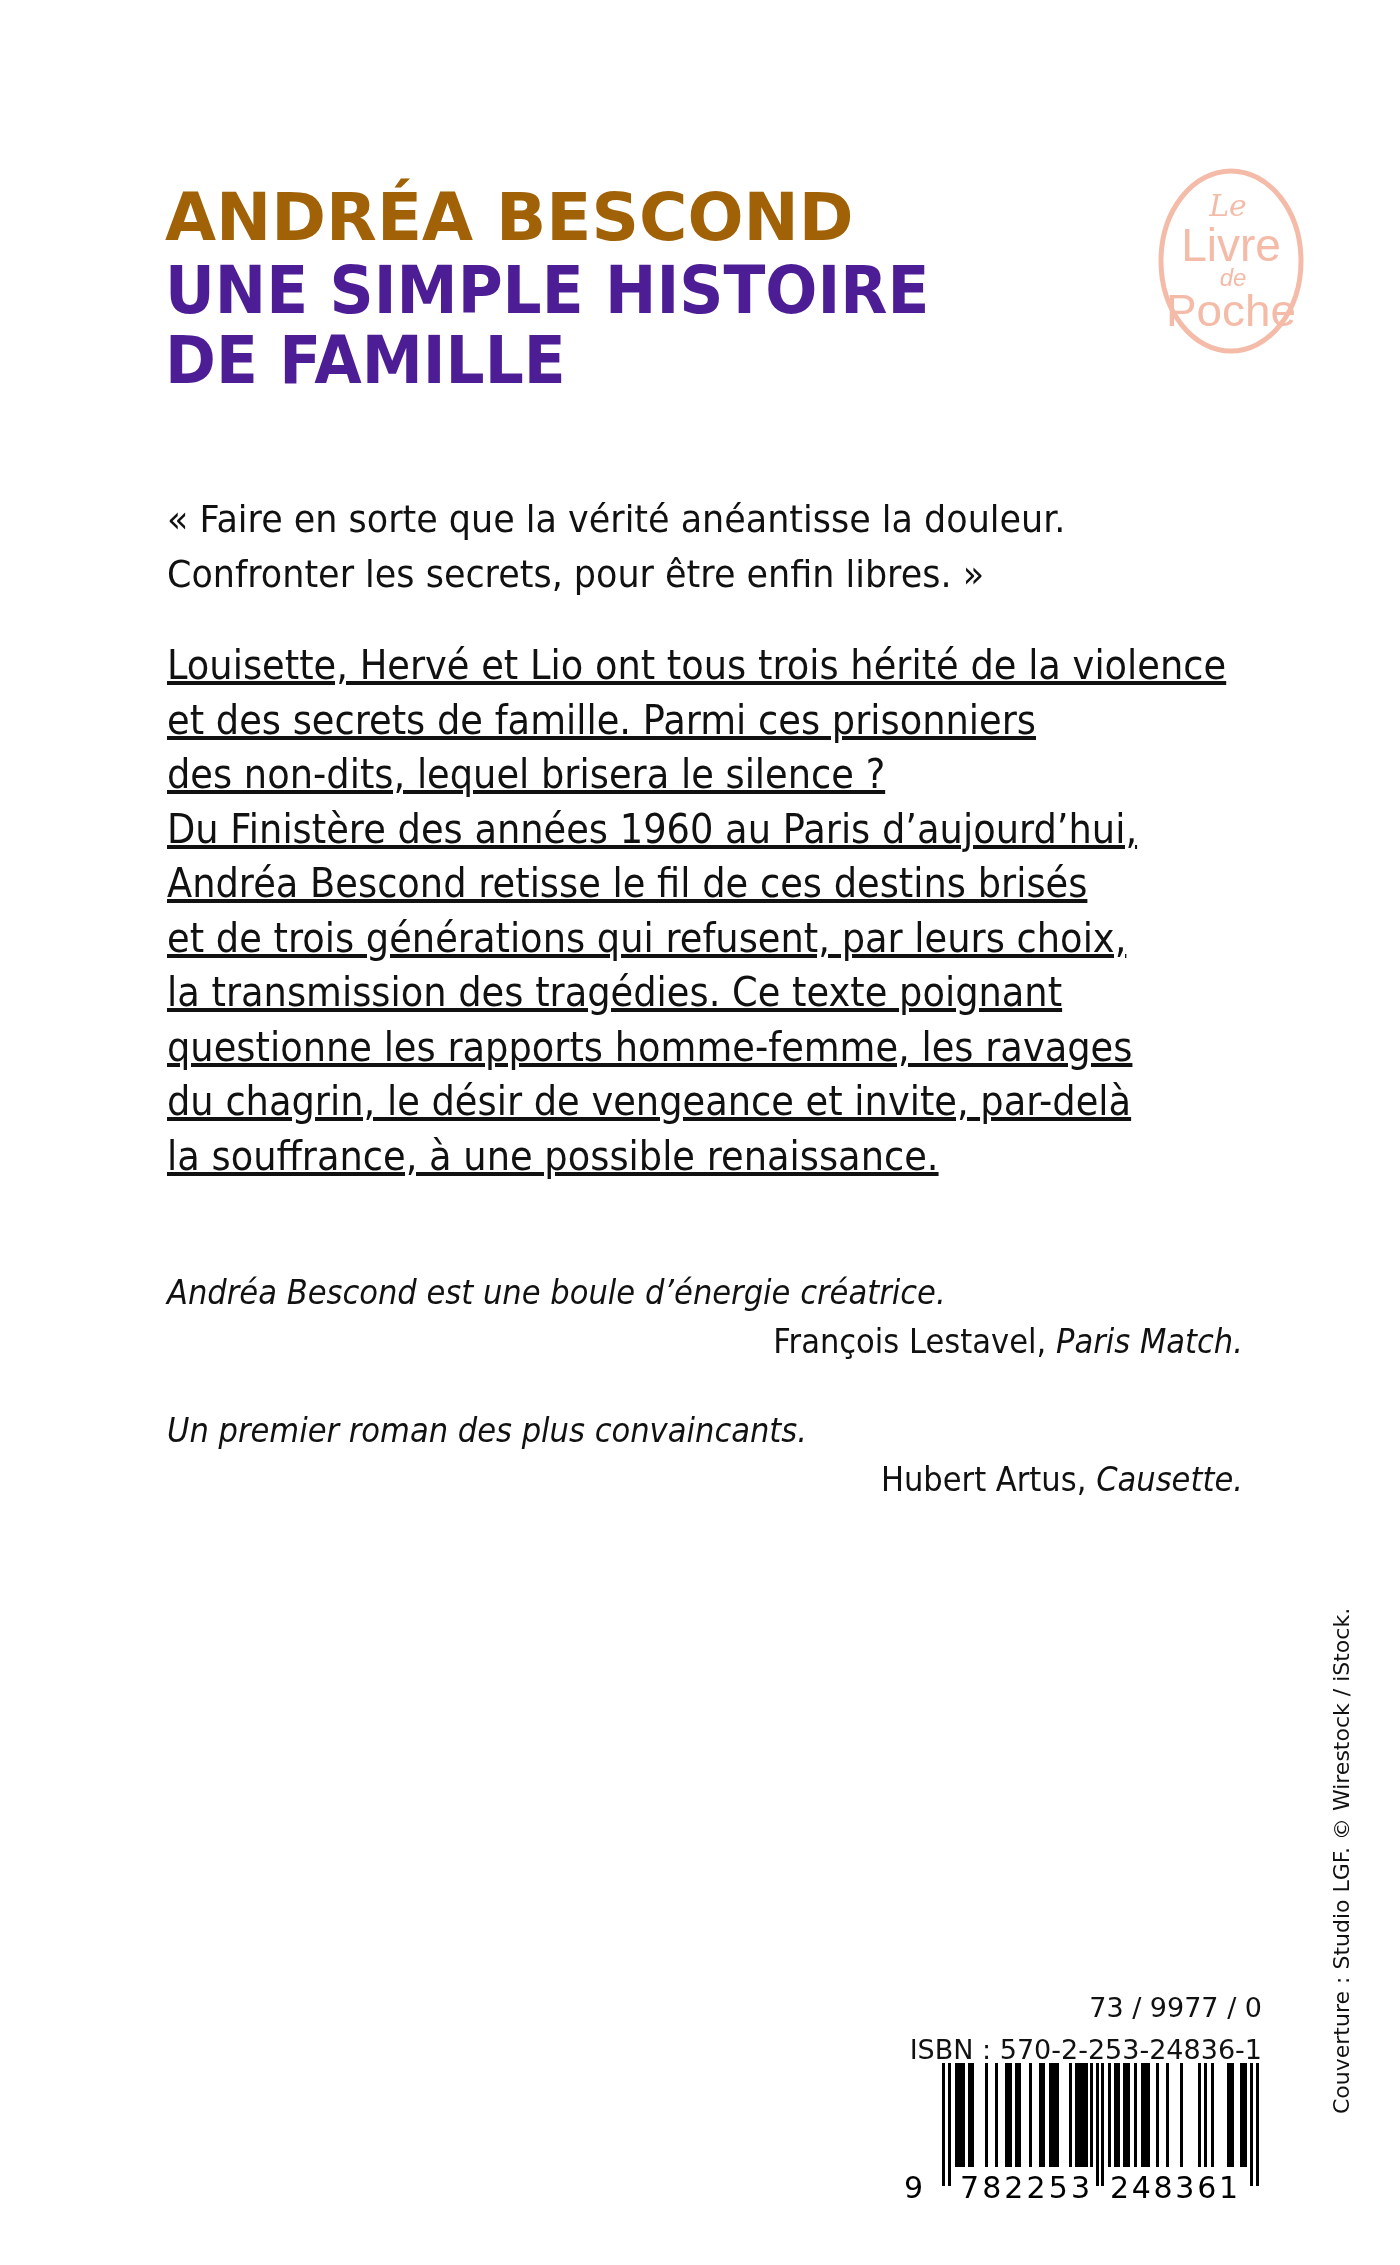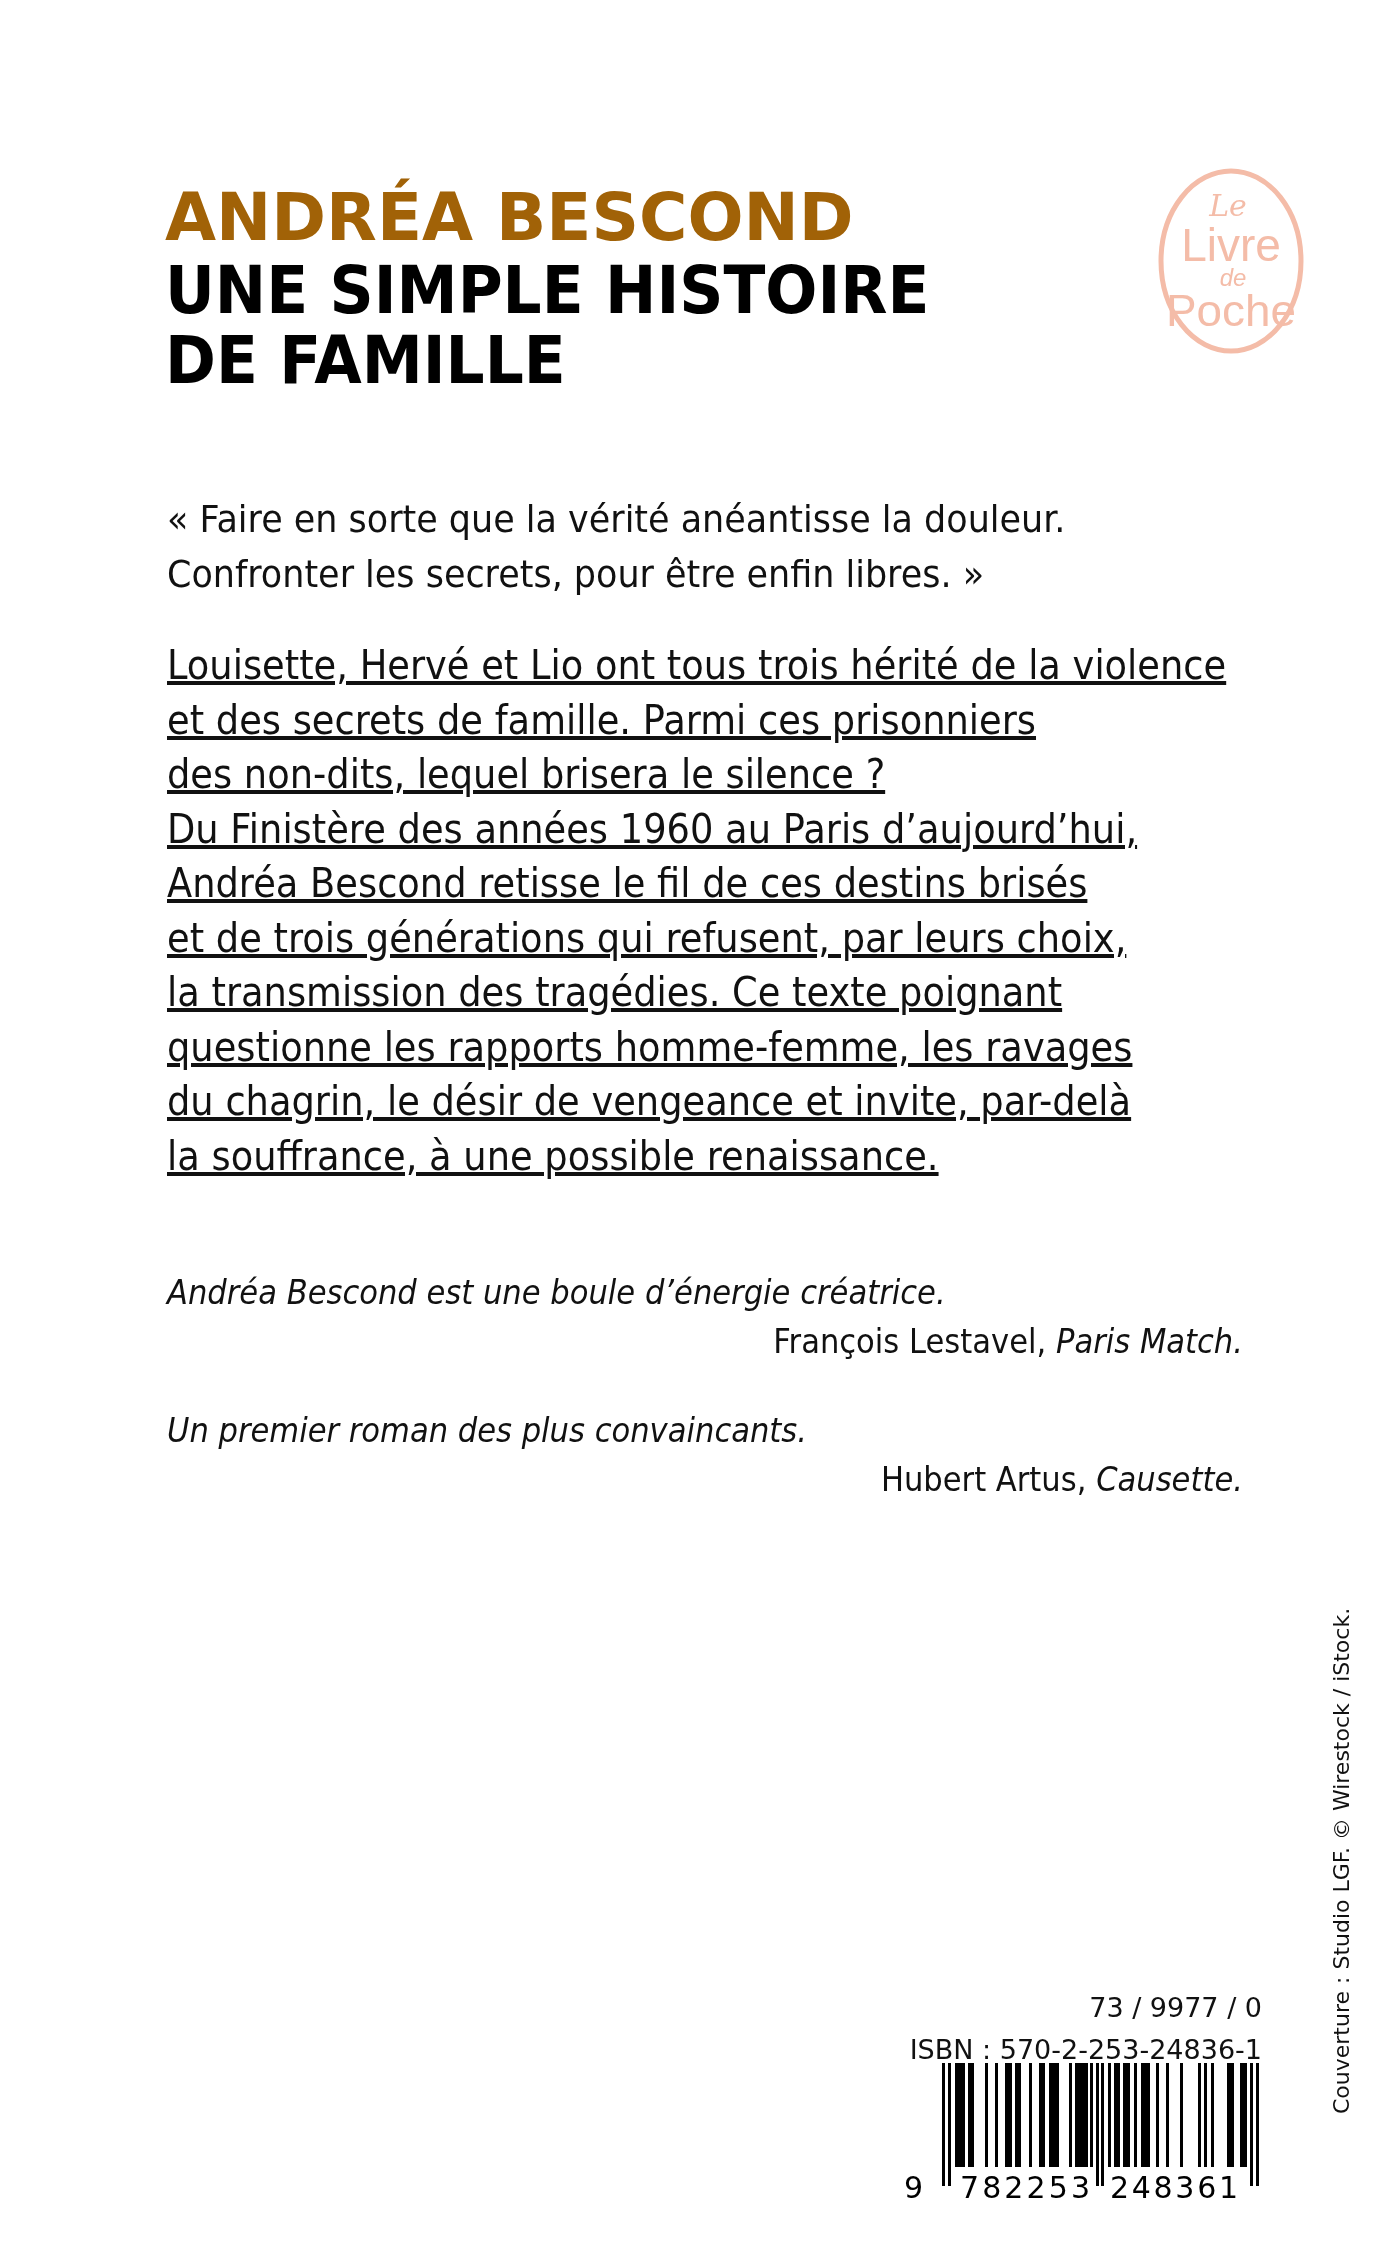--- a/index.html
+++ b/index.html
@@ -2,21 +2,21 @@
 <html><head>
 <meta charset="utf-8">
 <style>
   html, body { margin: 0; padding: 0; background: #ffffff; }
   body { width: 1400px; height: 2265px; position: relative; overflow: hidden;
          font-family: "DejaVu Sans", sans-serif; color: #111; }
   .abs { position: absolute; }
   .author { left: 165px; top: 178px; font-family: "DejaVu Sans", sans-serif; font-weight: bold;
             font-size: 66px; letter-spacing: 0px; color: #a16207; line-height: 80px; white-space: nowrap; }
   .title { left: 165px; top: 256px; font-family: "DejaVu Sans", sans-serif; font-weight: bold;
-           font-size: 66px; line-height: 70px; color: #000000; }
+           font-size: 66px; line-height: 70px; color: #4c1d95; }
   .title div { white-space: nowrap; transform: scaleX(0.93); transform-origin: left; }
   .logo { left: 1156px; top: 166px; width: 150px; height: 190px; }
   .quote { left: 167px; top: 492px; font-size: 38px; line-height: 54.5px; width: 1120px; }
   .quote div, .body div { white-space: nowrap; transform: scaleX(0.92); transform-origin: left; }
   .body { left: 167px; top: 638px; font-size: 40px; line-height: 54.5px; width: 1120px; text-decoration: underline; }
   .reviews { left: 167px; top: 1268px; width: 1076px; font-size: 34px; line-height: 49px; }
   .review { margin-bottom: 40px; }
   .review .q { font-style: italic; white-space: nowrap; transform: scaleX(0.9); transform-origin: left; }
   .review .src { text-align: right; white-space: nowrap; transform: scaleX(0.9); transform-origin: right; }
   .review .src i { font-style: italic; }

